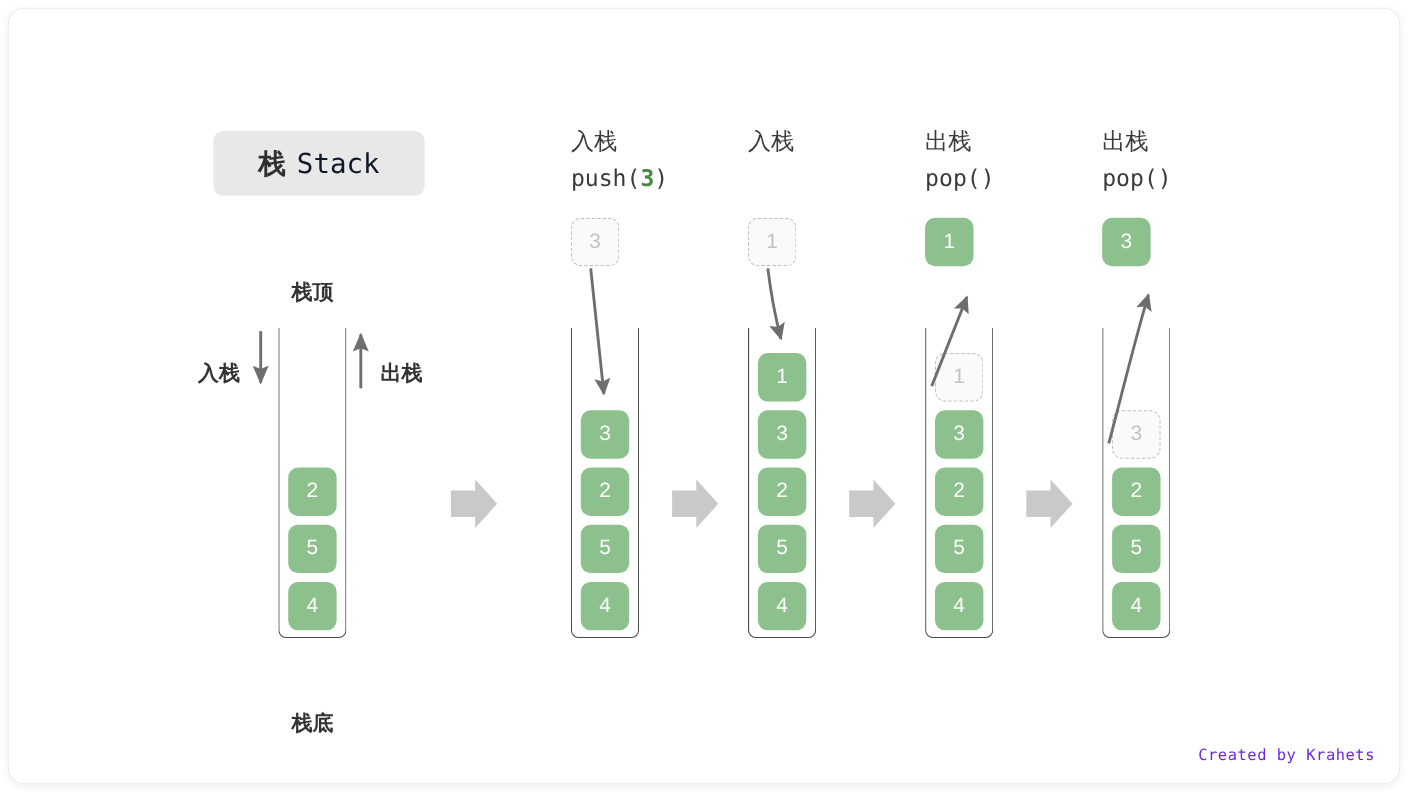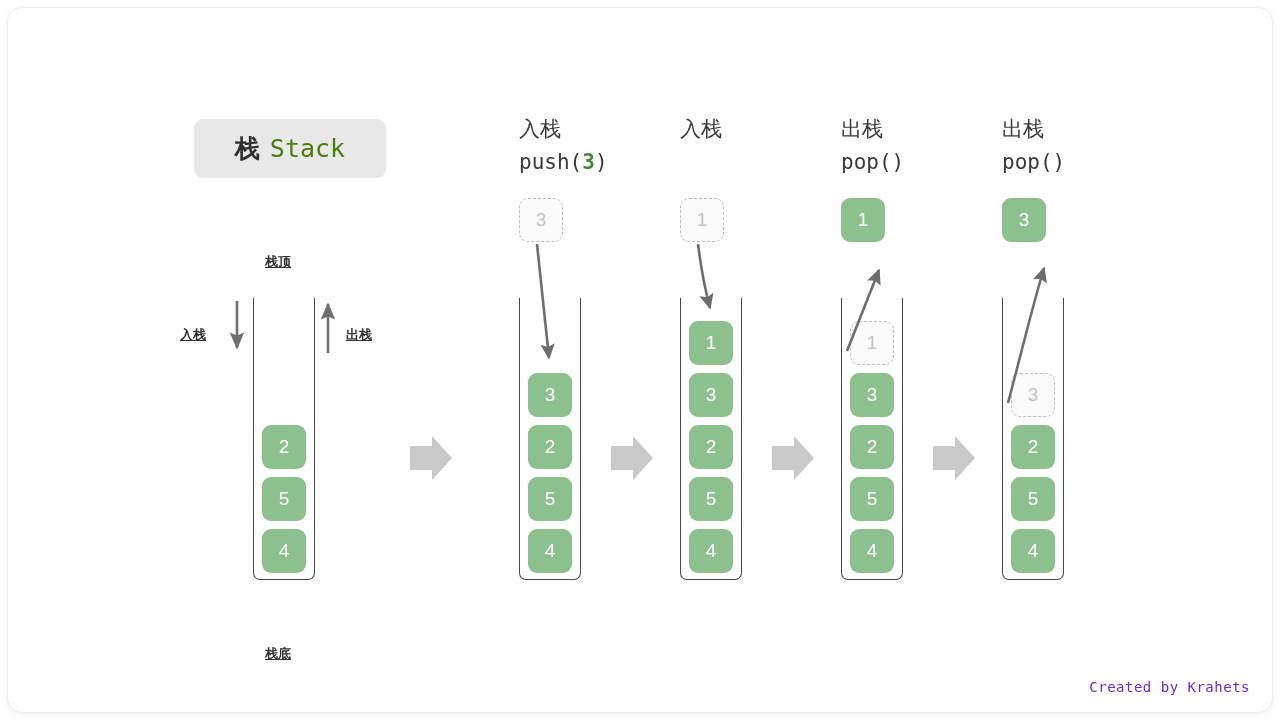--- a/index.html
+++ b/index.html
@@ -39,32 +39,31 @@
     justify-content: center;
     gap: 10px;
   }
   .title-cn {
     font-size: 25px;
     font-weight: bold;
     color: #2f2f2f;
   }
   .title-en {
     font-size: 25px;
-    color: #4d7c0f;
+    color: #0f172a;
     font-family: "DejaVu Sans Mono", "Liberation Mono", monospace;
   }
 
   
   .lbl {
     position: absolute;
-    font-size: 13px;
+    font-size: 19px;
     font-weight: bold;
     color: #333333;
     white-space: nowrap;
-    text-decoration: underline;
   }
   .lbl-top   { left: 257px; top: 245px; }
   .lbl-bot   { left: 257px; top: 613px; margin-top: 24px; }
   .lbl-push  { left: 172px; top: 318px; }
   .lbl-pop   { left: 338px; top: 318px; }
 
   
   .stack {
     position: absolute;
     width: 62px;

